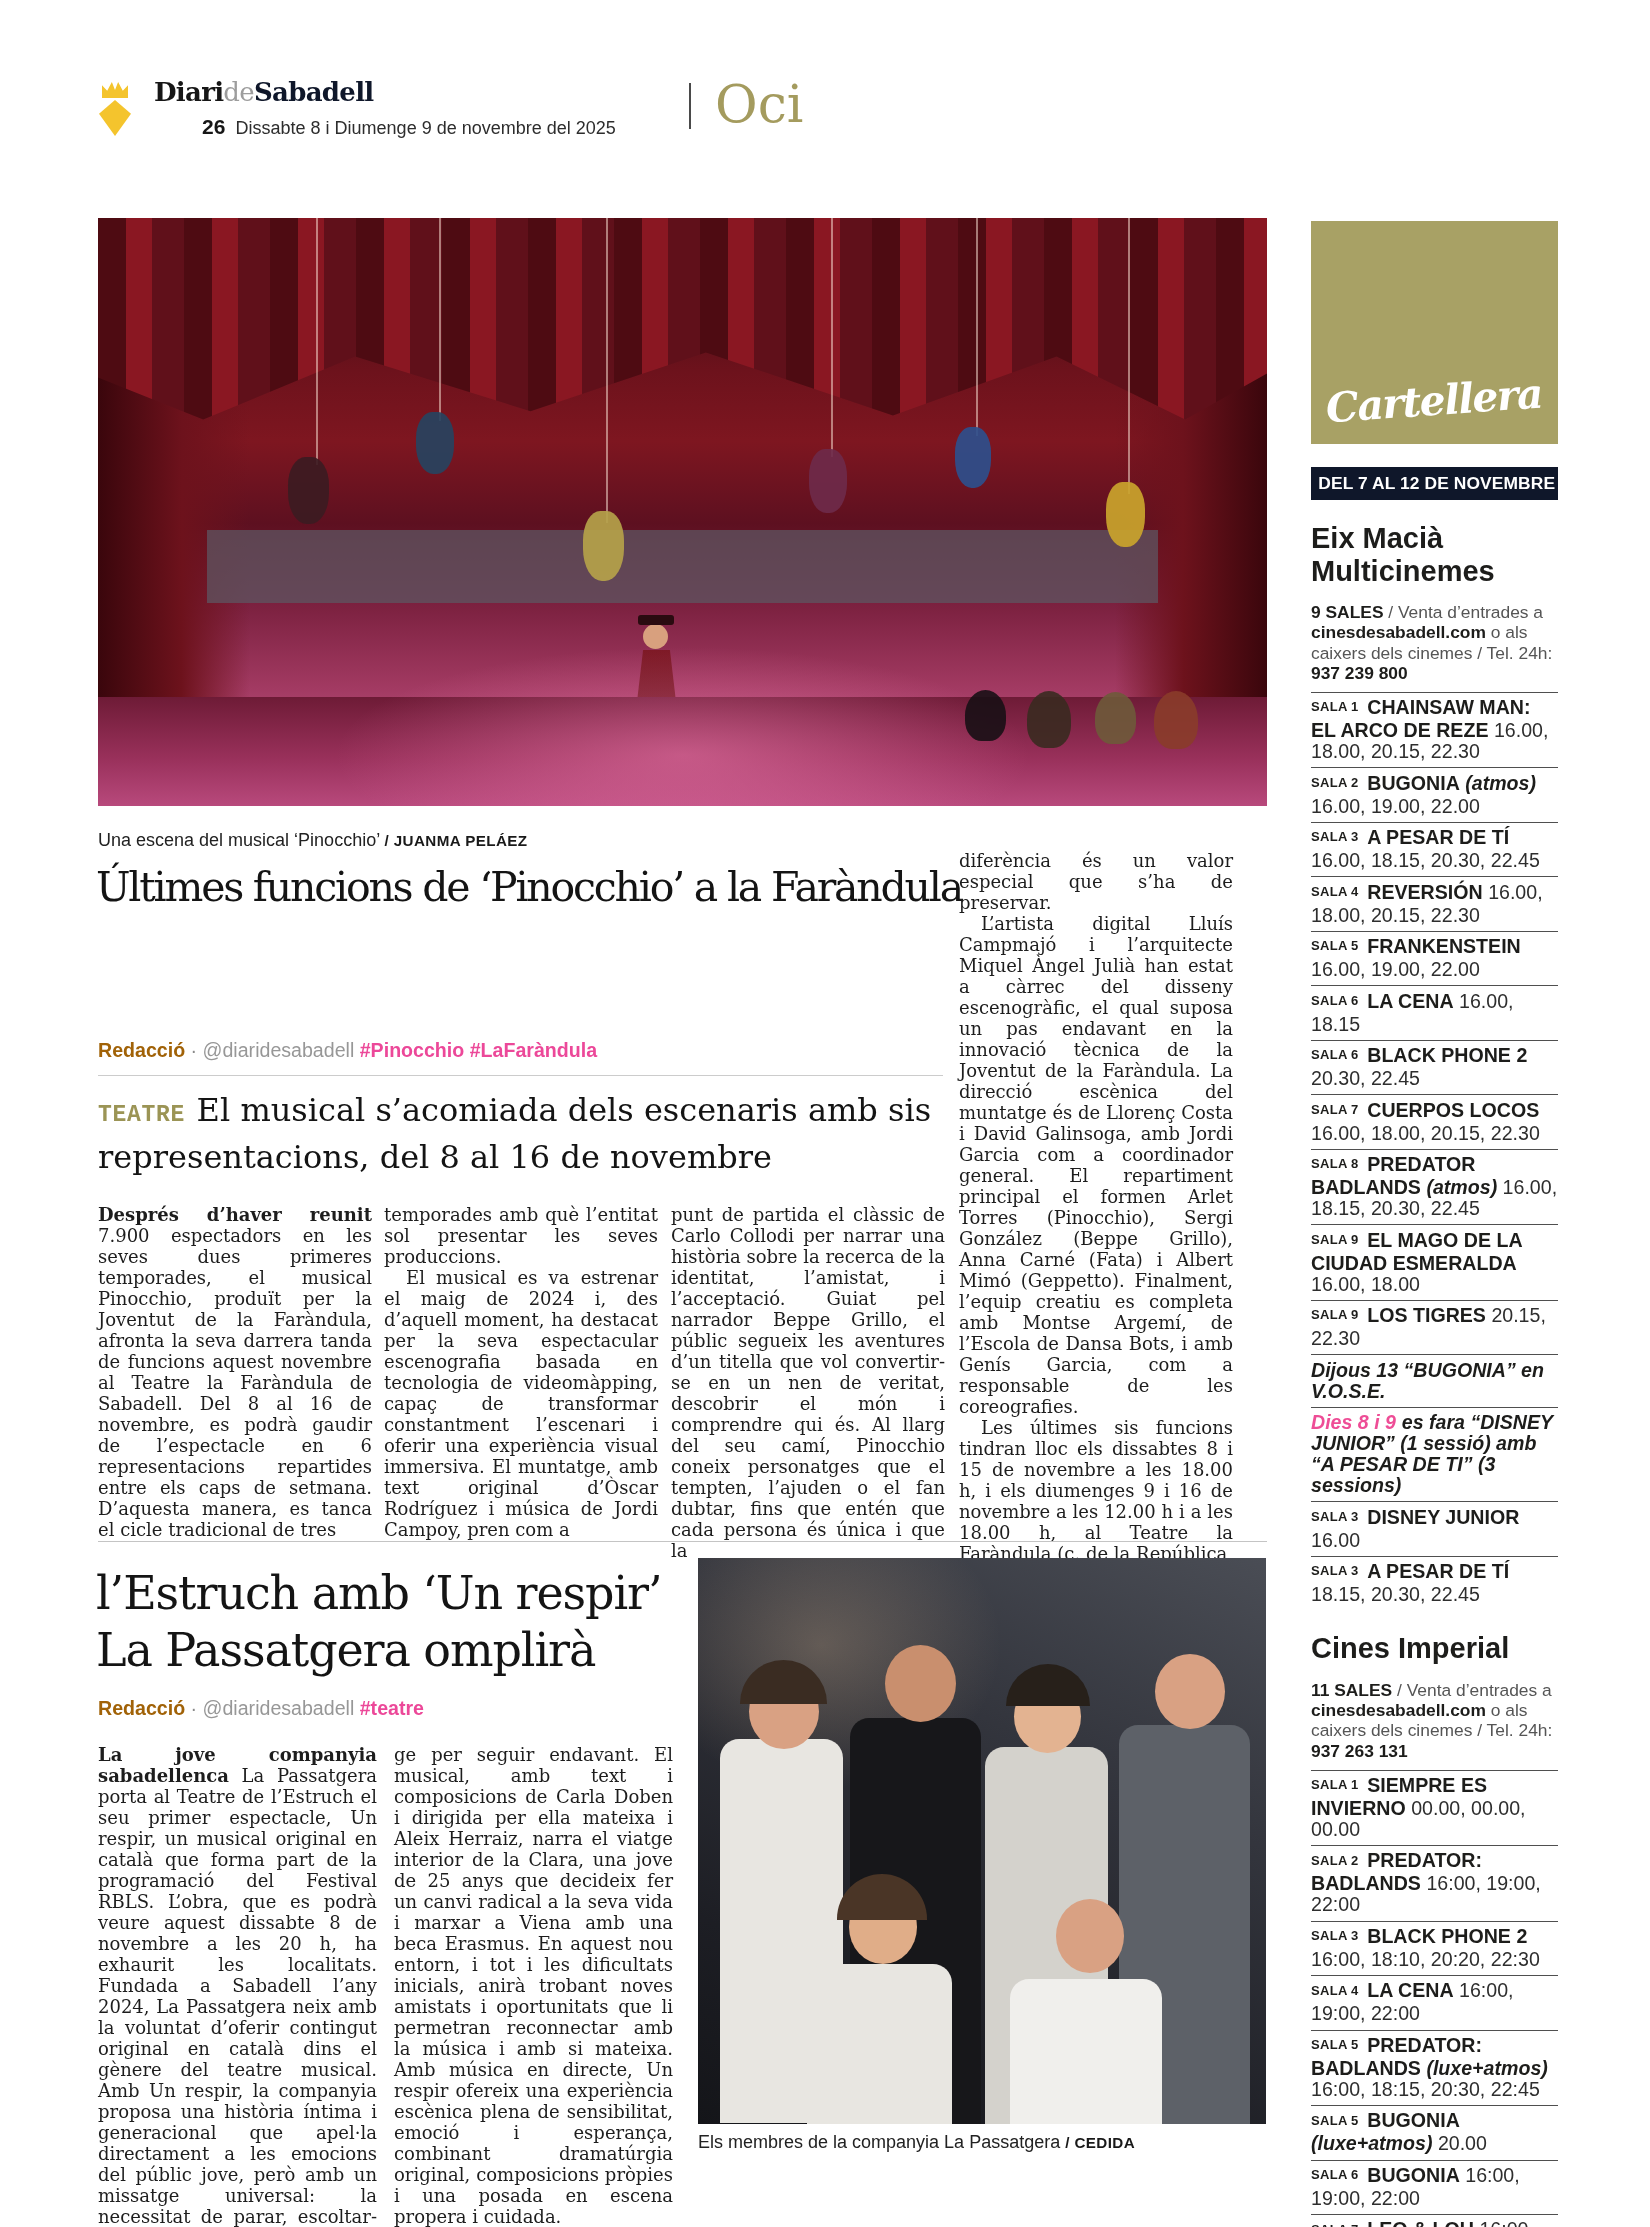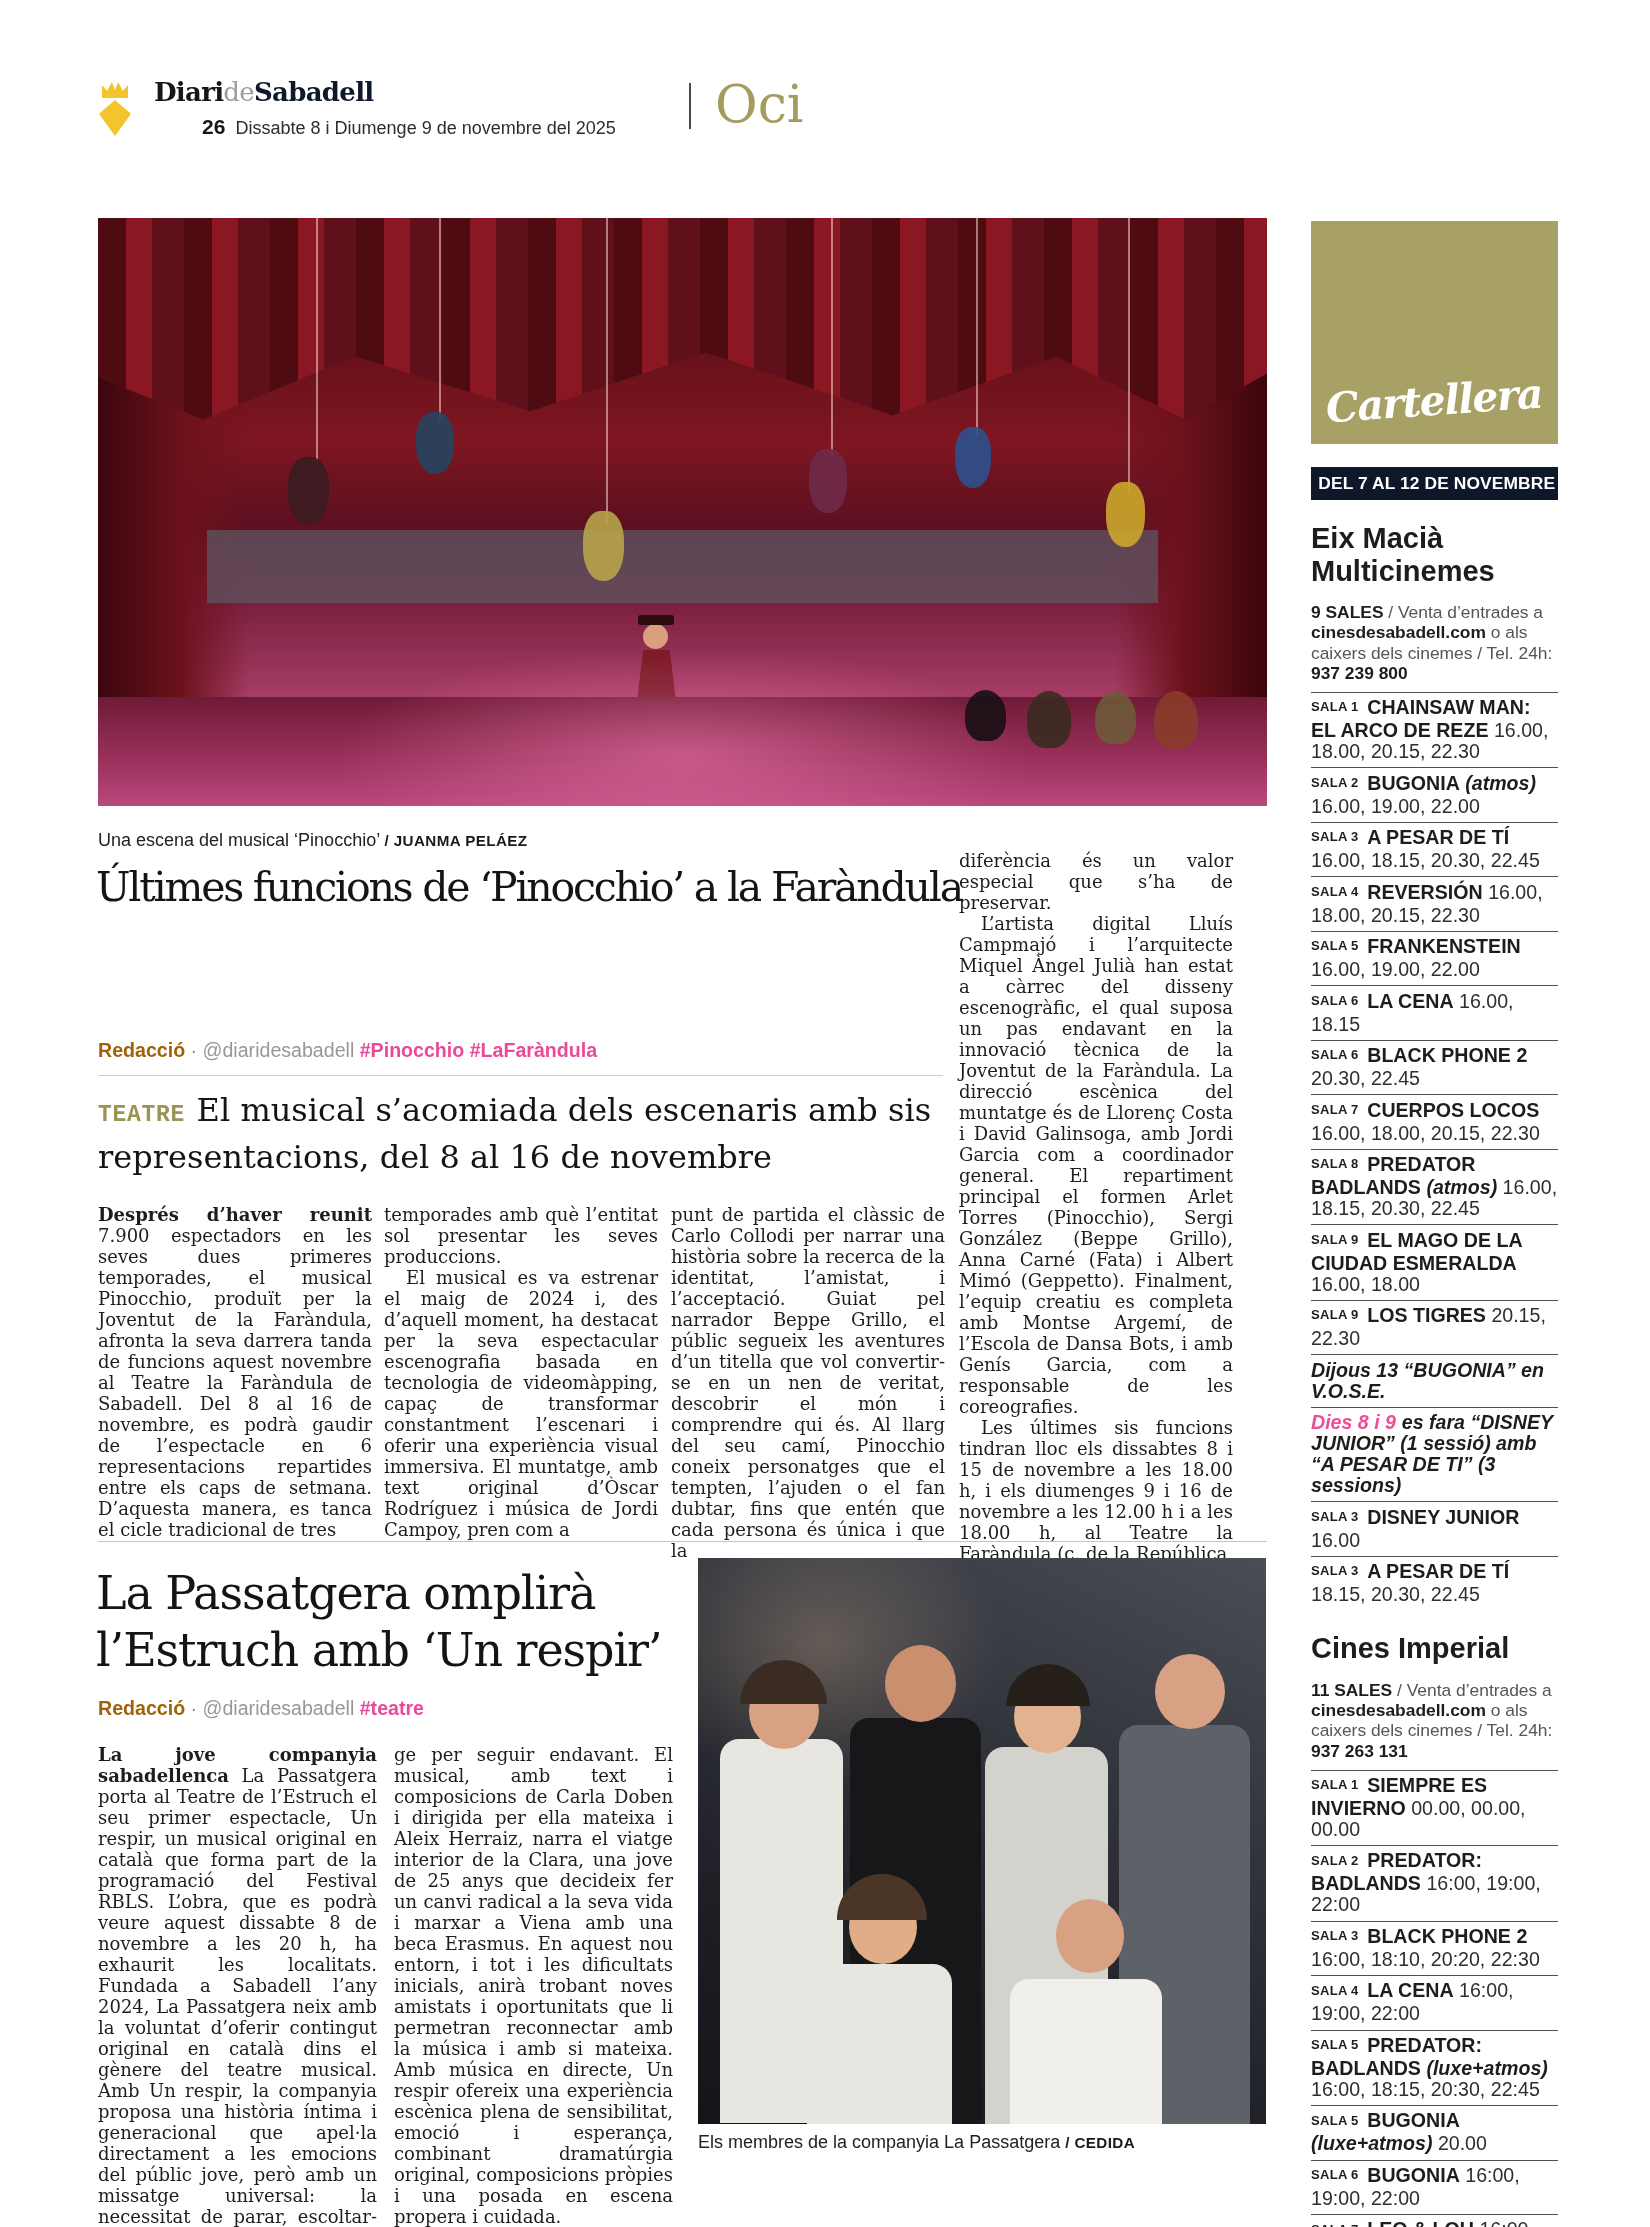--- a/index.html
+++ b/index.html
@@ -177,22 +177,22 @@
   </div>
   <div class="bodycol" id="a1col4">
     <p>diferència és un valor especial que s’ha de preservar.</p>
     <p class="ind">L’artista digital Lluís Campmajó i l’arquitecte Miquel Àngel Julià han estat a càrrec del disseny escenogràfic, el qual suposa un pas endavant en la innovació tècnica de la Joventut de la Faràndula. La direcció escènica del muntatge és de Llorenç Costa i David Galinsoga, amb Jordi Garcia com a coordinador general. El repartiment principal el formen Arlet Torres (Pinocchio), Sergi González (Beppe Grillo), Anna Carné (Fata) i Albert Mimó (Geppetto). Finalment, l’equip creatiu es completa amb Montse Argemí, de l’Escola de Dansa Bots, i amb Genís Garcia, com a responsable de les coreografies.</p>
     <p class="ind">Les últimes sis funcions tindran lloc els dissabtes 8 i 15 de novembre a les 18.00 h, i els diumenges 9 i 16 de novembre a les 12.00 h i a les 18.00 h, al Teatre la Faràndula (c. de la República, 33). Les entrades estan disponibles a sabadellcultura.koobin.cat.</p>
   </div>
 
   <div class="abs" id="divider"></div>
 
   <h2 class="abs serif" id="headline2" style="margin:0;font-weight:400;">
+    <span>l’Estruch amb ‘Un respir’</span>
     <span>La Passatgera omplirà</span>
-    <span>l’Estruch amb ‘Un respir’</span>
   </h2>
 
   <p class="abs byline" id="byline2" style="margin:0;">
     <span class="by-author">Redacció</span>
     <span class="by-dot">·</span>
     <span class="by-handle">@diaridesabadell</span>
     <span class="by-tags">#teatre</span>
   </p>
 
   <div class="bodycol" id="a2col1">

